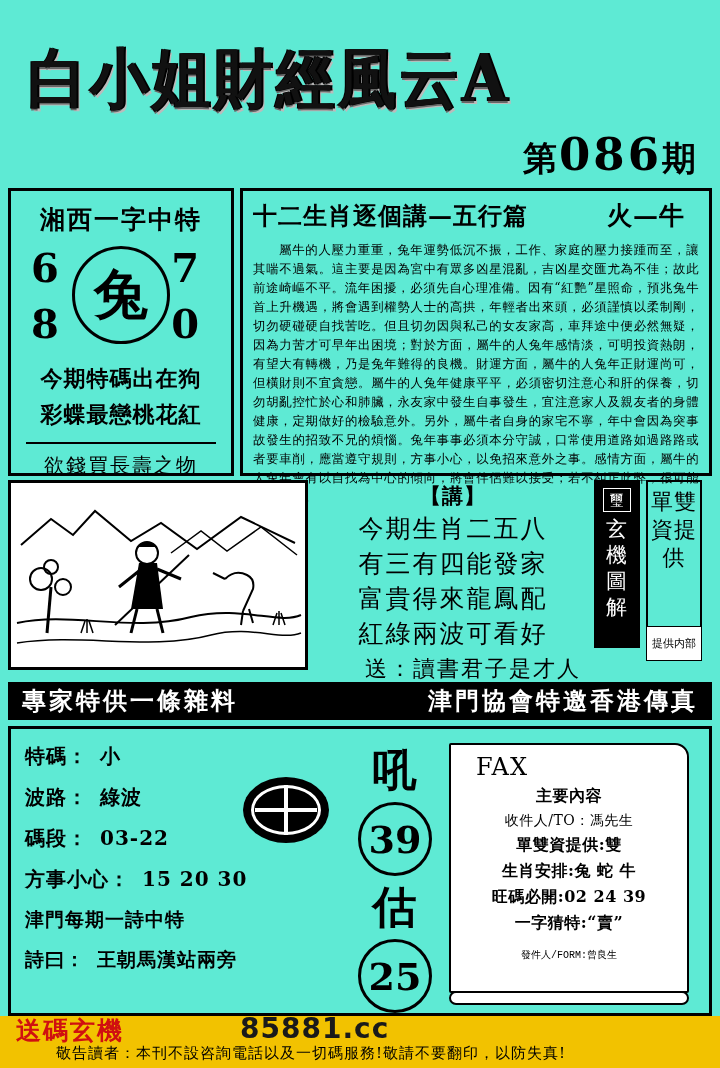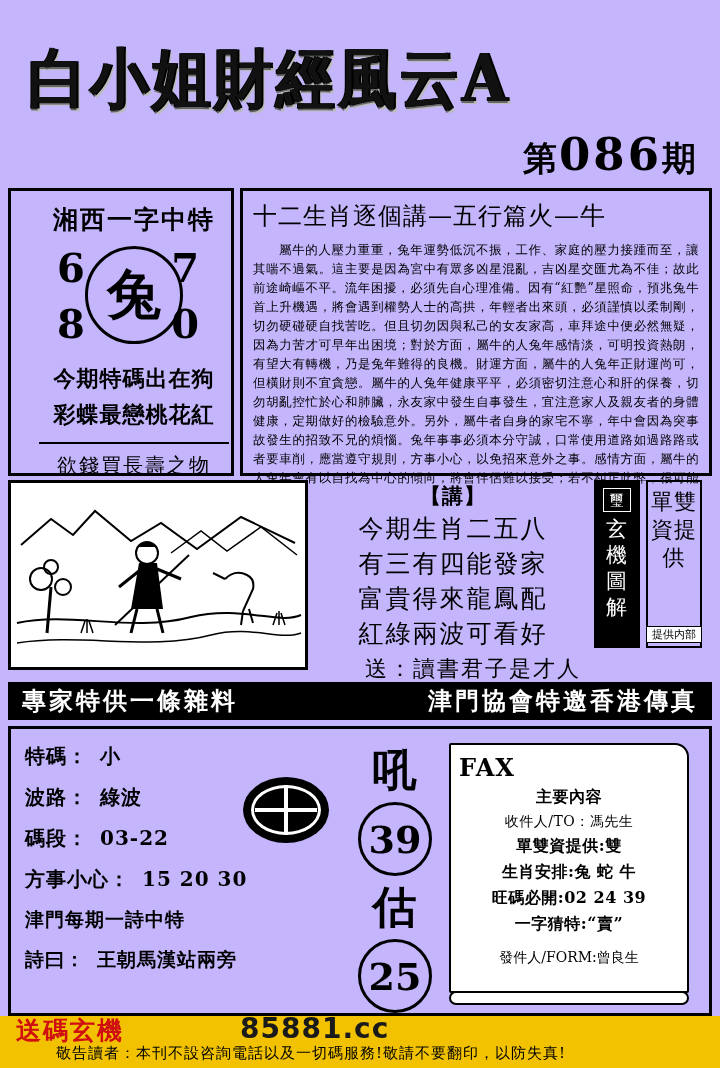--- a/index.html
+++ b/index.html
@@ -12,21 +12,21 @@
     height: 1068px;
     font-family: "DejaVu Sans", sans-serif;
     color: #000;
     overflow: hidden;
     position: relative;
   }
   .page {
     position: relative;
     width: 720px;
     height: 1068px;
-    background: #c4b5fd;
+    background: #5eead4;
     box-sizing: border-box;
   }
 
   
   .masthead {
     position: absolute;
     left: 0; top: 0;
     width: 720px;
     height: 185px;
   }
@@ -73,21 +73,20 @@
     height: 290px;
   }
   .box-left {
     position: absolute;
     left: 0; top: 0;
     width: 226px;
     height: 288px;
     border: 3px solid #000;
     box-sizing: border-box;
     text-align: center;
-    padding-left: 26px;
   }
   .box-left .headline {
     margin-top: 12px;
     font-family: "DejaVu Serif", serif;
     font-weight: bold;
     font-size: 25px;
     letter-spacing: 2px;
   }
   .lucky-grid {
     position: relative;
@@ -147,22 +146,23 @@
     top: 0;
     width: 472px;
     height: 288px;
     border: 3px solid #000;
     box-sizing: border-box;
     padding: 8px 10px 6px 10px;
   }
   .article-head {
     display: flex;
     align-items: baseline;
-    font-family: "DejaVu Serif", serif;
-    font-weight: normal;
+    justify-content: space-between;
+    font-family: "DejaVu Serif", serif;
+    font-weight: bold;
   }
   .article-title {
     font-size: 24px;
     letter-spacing: 1px;
   }
   .article-tag {
     font-size: 25px;
     letter-spacing: 1px;
     padding-right: 14px;
   }
@@ -264,21 +264,21 @@
     position: absolute;
     left: 638px;
     top: 146px;
     width: 56px;
     border: 1px solid #000;
     box-sizing: border-box;
     font-family: "DejaVu Serif", serif;
     font-size: 11px;
     line-height: 13px;
     letter-spacing: 0;
-    padding: 1px 0;
+    padding: 10px 0;
     text-align: center;
     background: #fff;
   }
 
   .banner {
     position: absolute;
     left: 8px;
     top: 682px;
     width: 704px;
     height: 38px;
@@ -397,35 +397,36 @@
     box-sizing: border-box;
     background: #fff;
     font-family: "DejaVu Serif", serif;
     text-align: center;
     padding-top: 8px;
     border-radius: 2px 14px 2px 2px;
     overflow: hidden;
   }
   .fax .fax-title {
     font-size: 24px;
-    font-weight: bold;
+    font-weight: normal;
     letter-spacing: 1px;
     text-align: left;
-    padding-left: 8px;
+    padding-left: 25px;
   }
   .fax .fax-line {
     font-size: 14px;
     letter-spacing: 0.5px;
     margin-top: 5px;
   }
   .fax .fax-line.b { font-weight: bold; font-size: 16px; }
   .fax .fax-line.mono { font-size: 16px; font-weight: bold; }
   .fax .fax-sign {
-    font-size: 14px;
+    font-size: 10px;
     margin-top: 14px;
+    font-family: Liberation Mono, monospace;
   }
   .fax-roll {
     position: absolute;
     left: 438px;
     top: 262px;
     width: 240px;
     height: 14px;
     border: 2px solid #000;
     border-radius: 7px;
     box-sizing: border-box;

